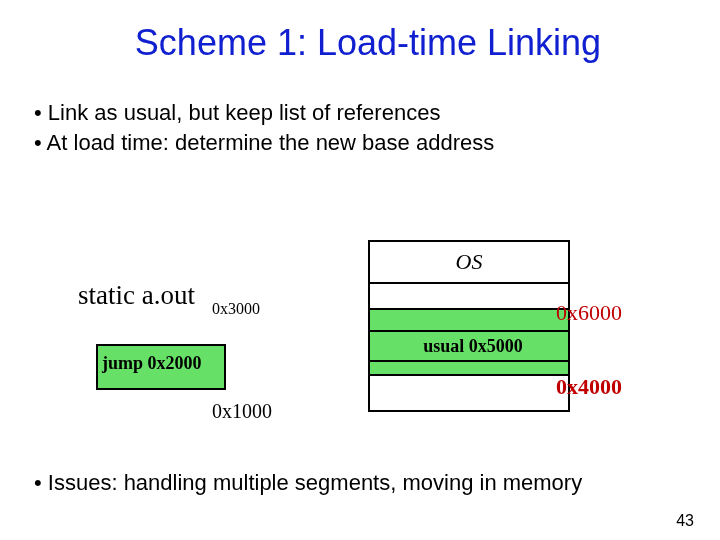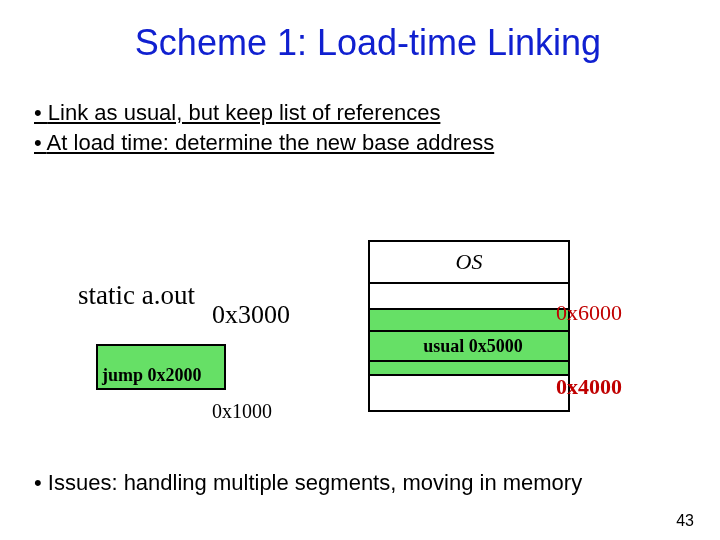--- a/index.html
+++ b/index.html
@@ -19,21 +19,20 @@
     font-weight: 400;
     padding-top: 22px;
     padding-bottom: 10px;
     font-family: Arial, Helvetica, sans-serif;
     padding-left: 16px;
   }
   .bullets {
     margin: 26px 8px 0 34px;
     font-size: 22px;
     color: #000;
-    text-decoration: underline;
   }
   .bullets ul { list-style: none; padding: 0; margin: 0; }
   .b1 { margin-bottom: 4px; }
   .b1::before { content: "•  "; }
   .sub {
     font-size: 19px;
     margin-left: 44px;
     margin-top: 6px;
   }
   .sub::before { content: "–  "; }
@@ -54,26 +53,25 @@
     left: 96px; top: 104px;
     width: 130px; height: 46px;
     background: #66e066;
     border: 2px solid #000;
   }
   .left-jump {
     position: absolute;
     left: 102px; top: 113px;
     font-size: 18px;
     font-weight: bold;
-    margin-top: 12px;
   }
   .left-top-addr {
     position: absolute;
     left: 212px; top: 60px;
-    font-size: 26px;
+    font-size: 16px;
   }
   .left-bot-addr {
     position: absolute;
     left: 212px; top: 160px;
     font-size: 20px;
   }
   .right-stack {
     position: absolute;
     left: 368px; top: 0px;
     width: 202px;

